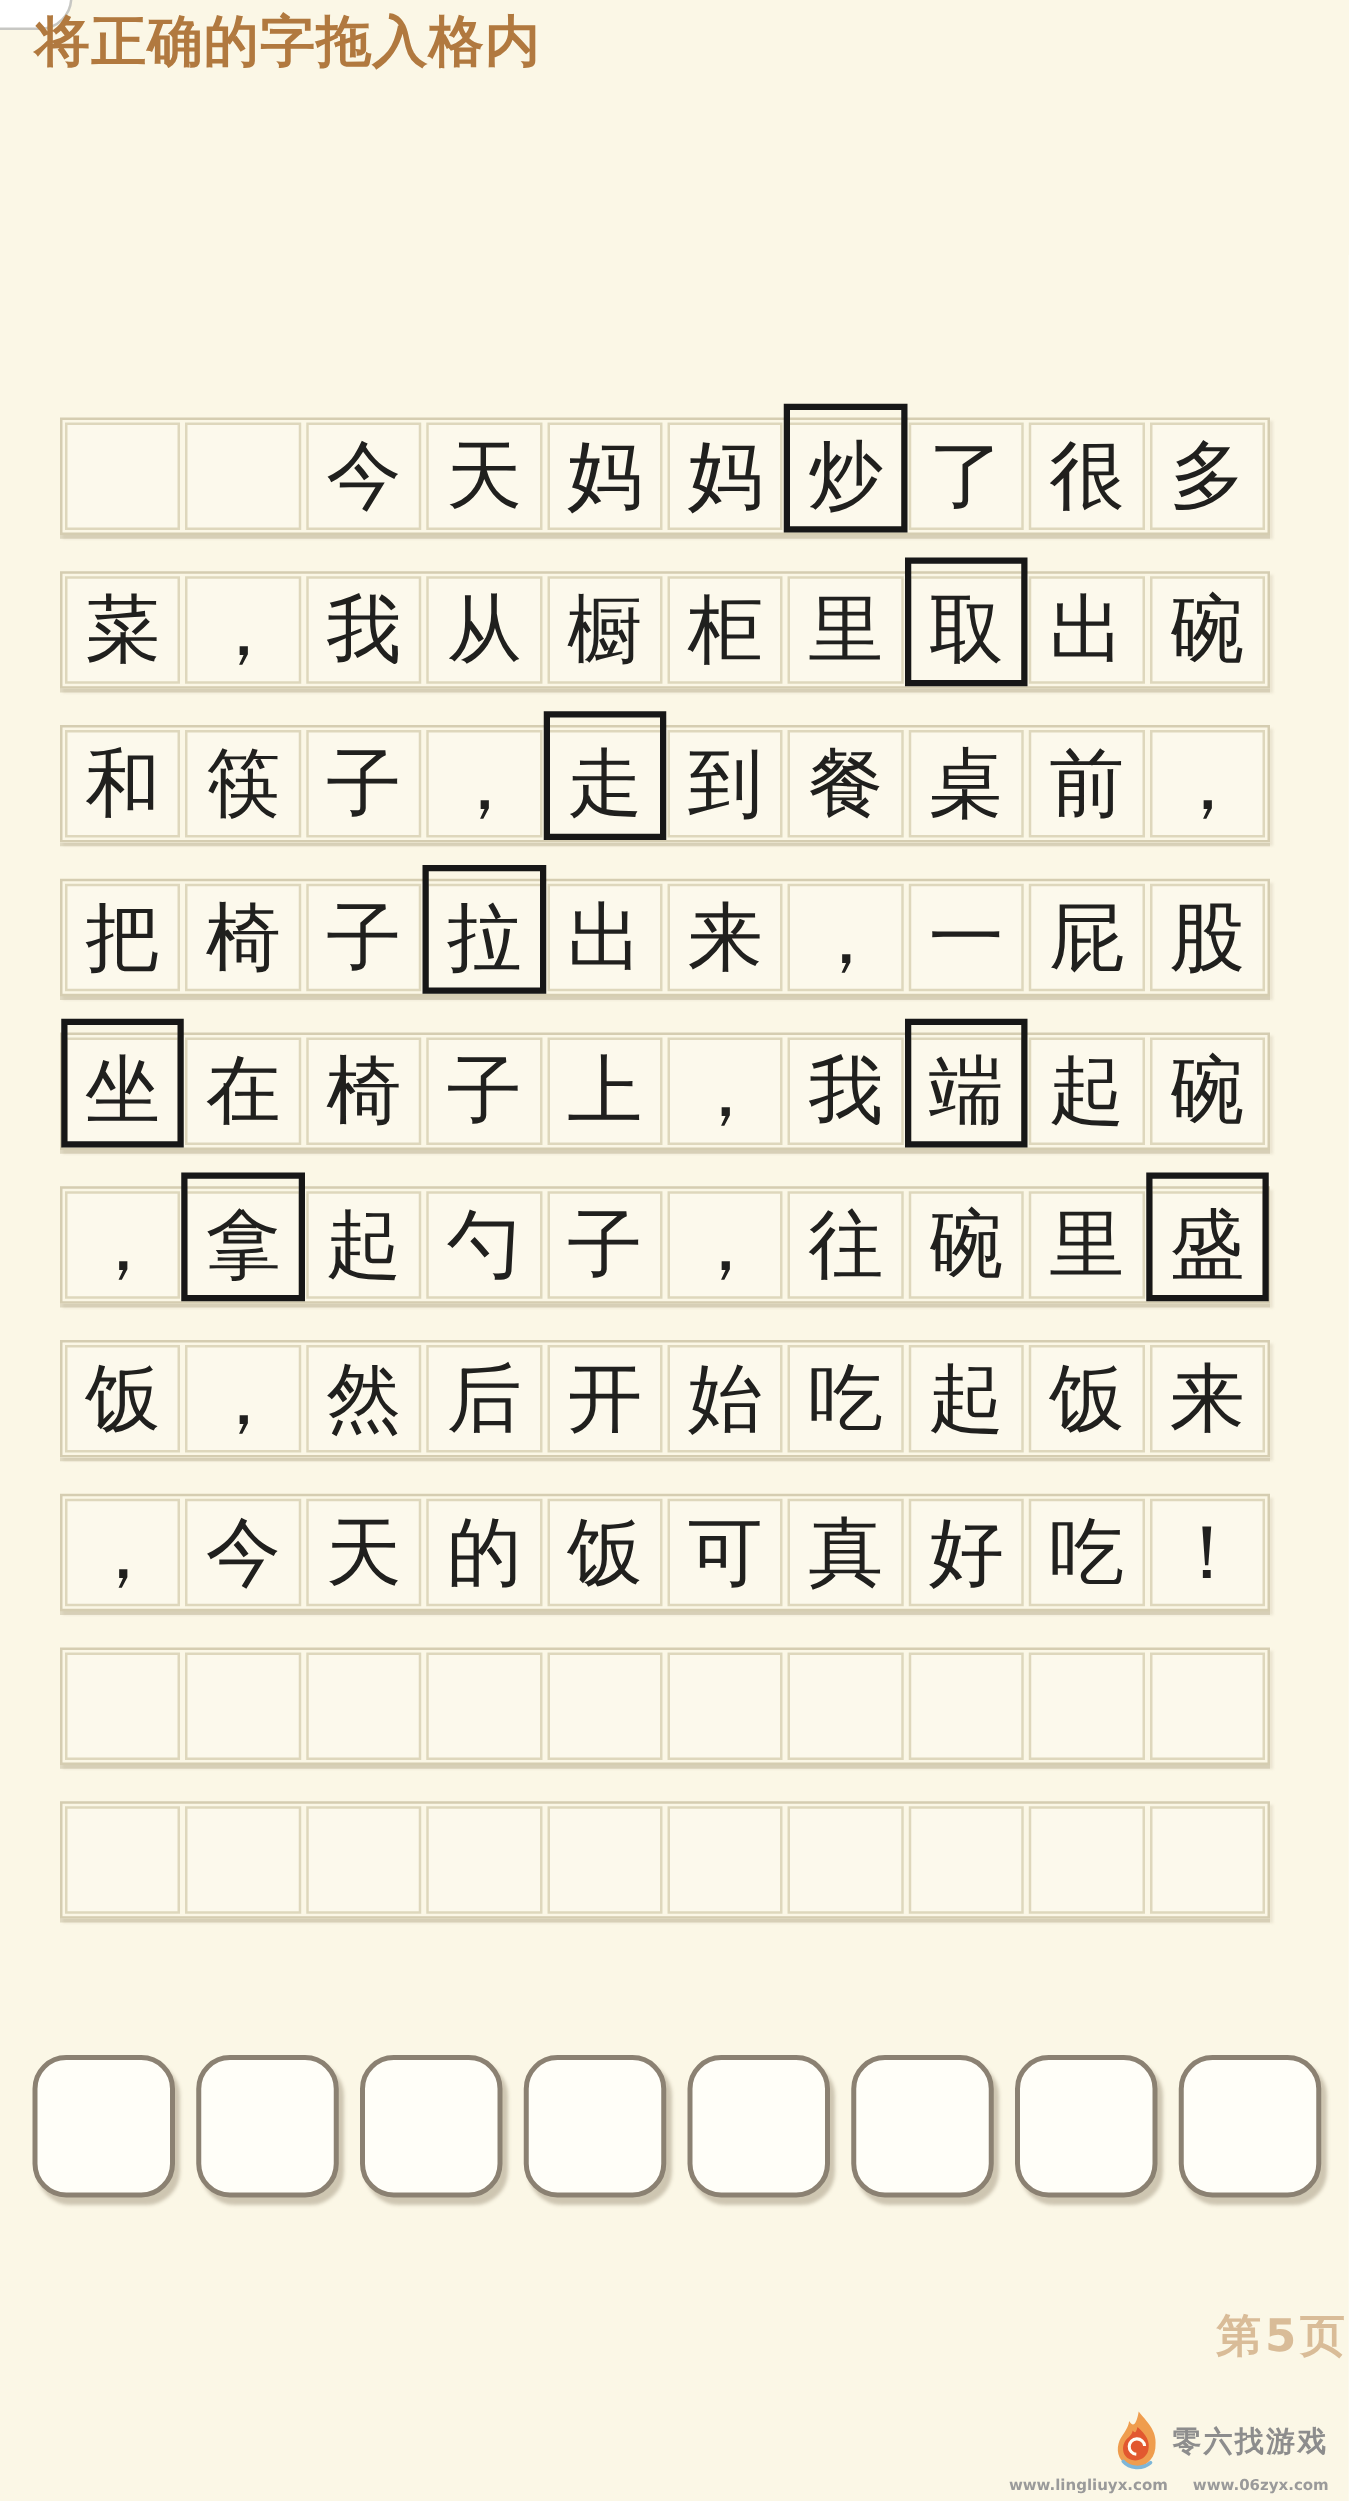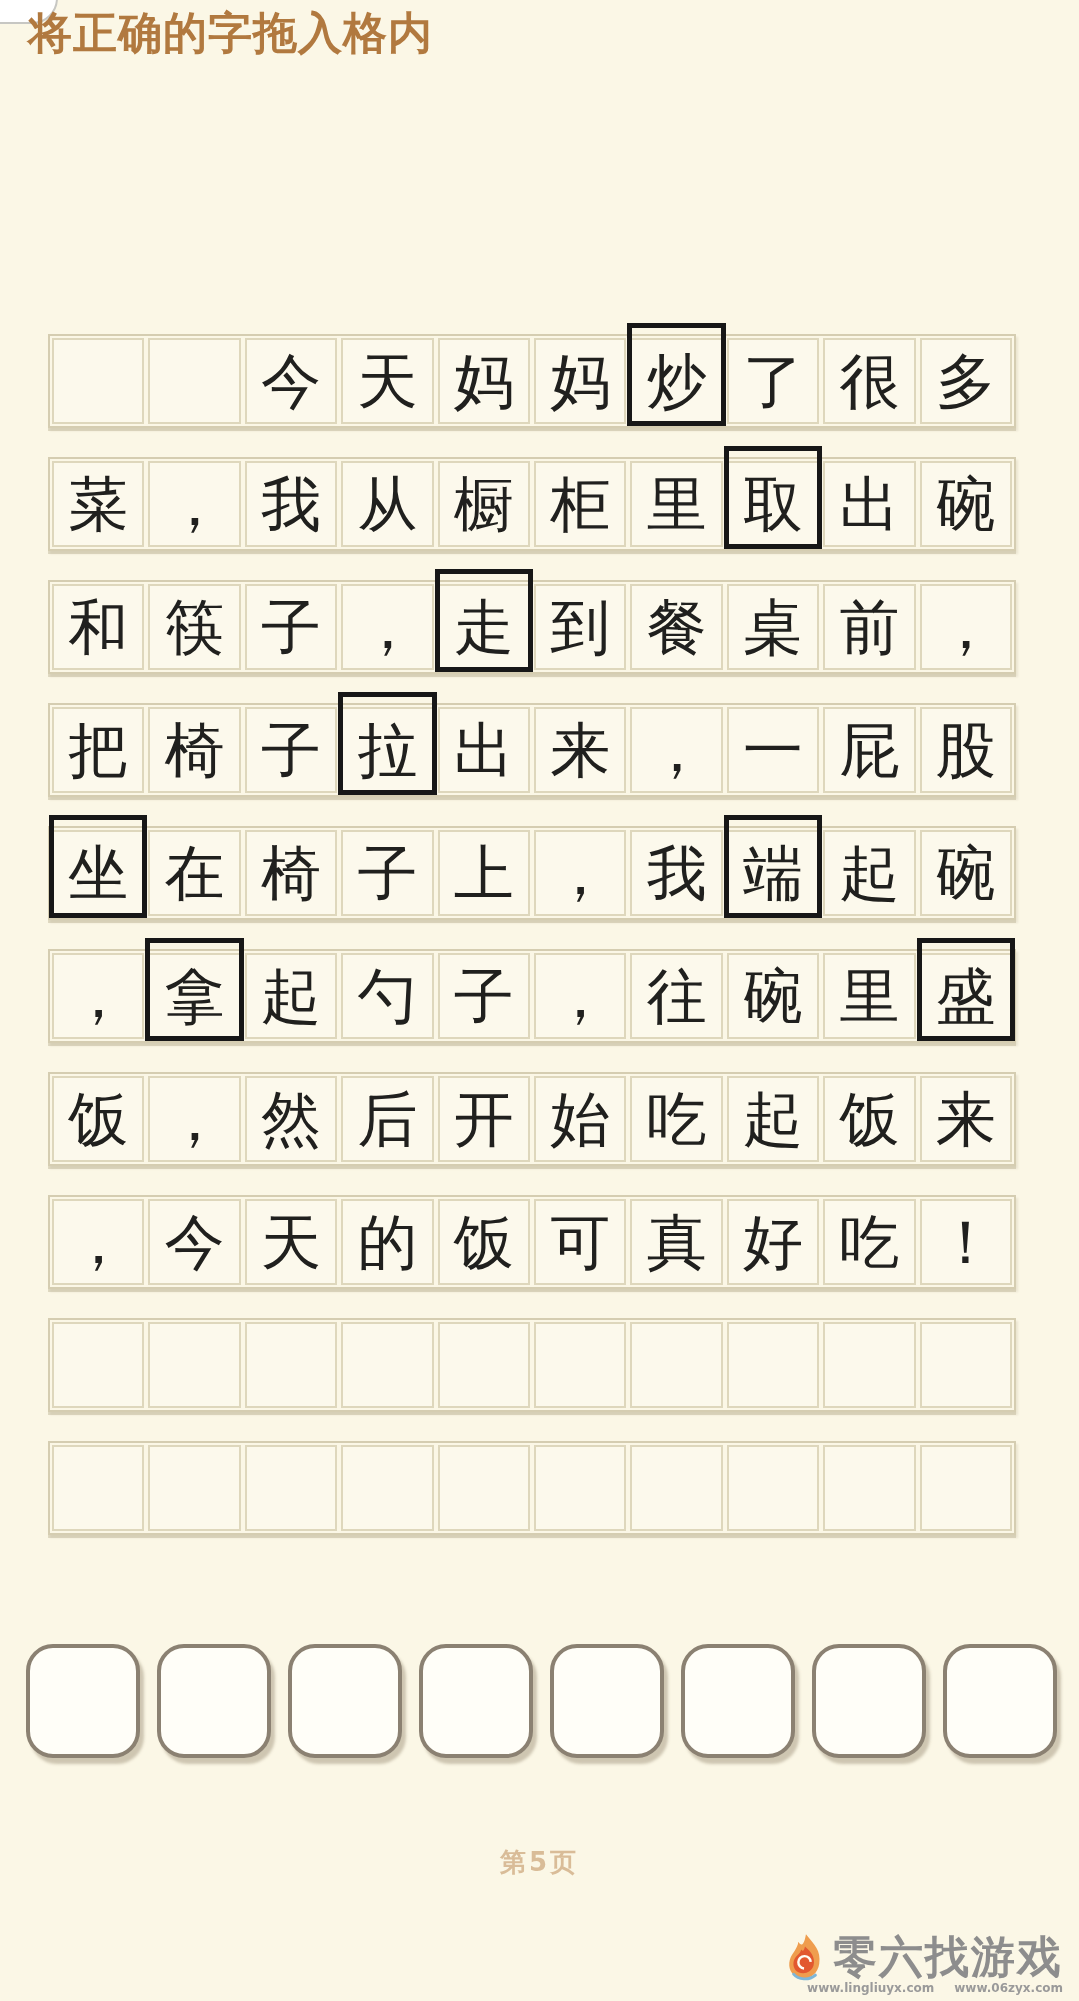--- a/index.html
+++ b/index.html
@@ -35,26 +35,26 @@
     border:5px solid var(--c-box-border,#171717); pointer-events:none;
   }
   .tray{ position:absolute; left:26px; top:1644px; display:flex; gap:17px; }
   .slot{
     box-sizing:border-box; width:114px; height:114px;
     background:#fffef8; border:4px solid var(--c-slot-border,#8b8172);
     border-radius:27px;
     box-shadow:4px 6px 3px rgba(150,138,114,.45);
   }
   .page-label{
-    position:absolute; top:1845px; left:0; width:100%; text-align:center;
-    font-size:26px; font-weight:bold; letter-spacing:3px;
+    position:absolute; top:1845px; left:0; width:100%; text-align:right;
+    font-size:36px; font-weight:bold; letter-spacing:3px;
     color:var(--c-page-label,#d9bc98);
   }
   .wm-top{ position:absolute; right:16px; top:1928px; display:flex; align-items:center; gap:9px; }
-  .wm-brand{ font-size:44px; font-weight:bold; letter-spacing:2px; color:var(--c-watermark-text,#8d8d8d); }
+  .wm-brand{ font-size:23px; font-weight:bold; letter-spacing:2px; color:var(--c-watermark-text,#8d8d8d); }
   .wm-urls{
     position:absolute; right:16px; top:1981px; display:flex; gap:20px;
     font-size:12px; font-weight:bold; color:#9a9a9a;align-items:flex-end;
   }
 </style>
 </head>
 <body>
 
 <div id="app">
 

